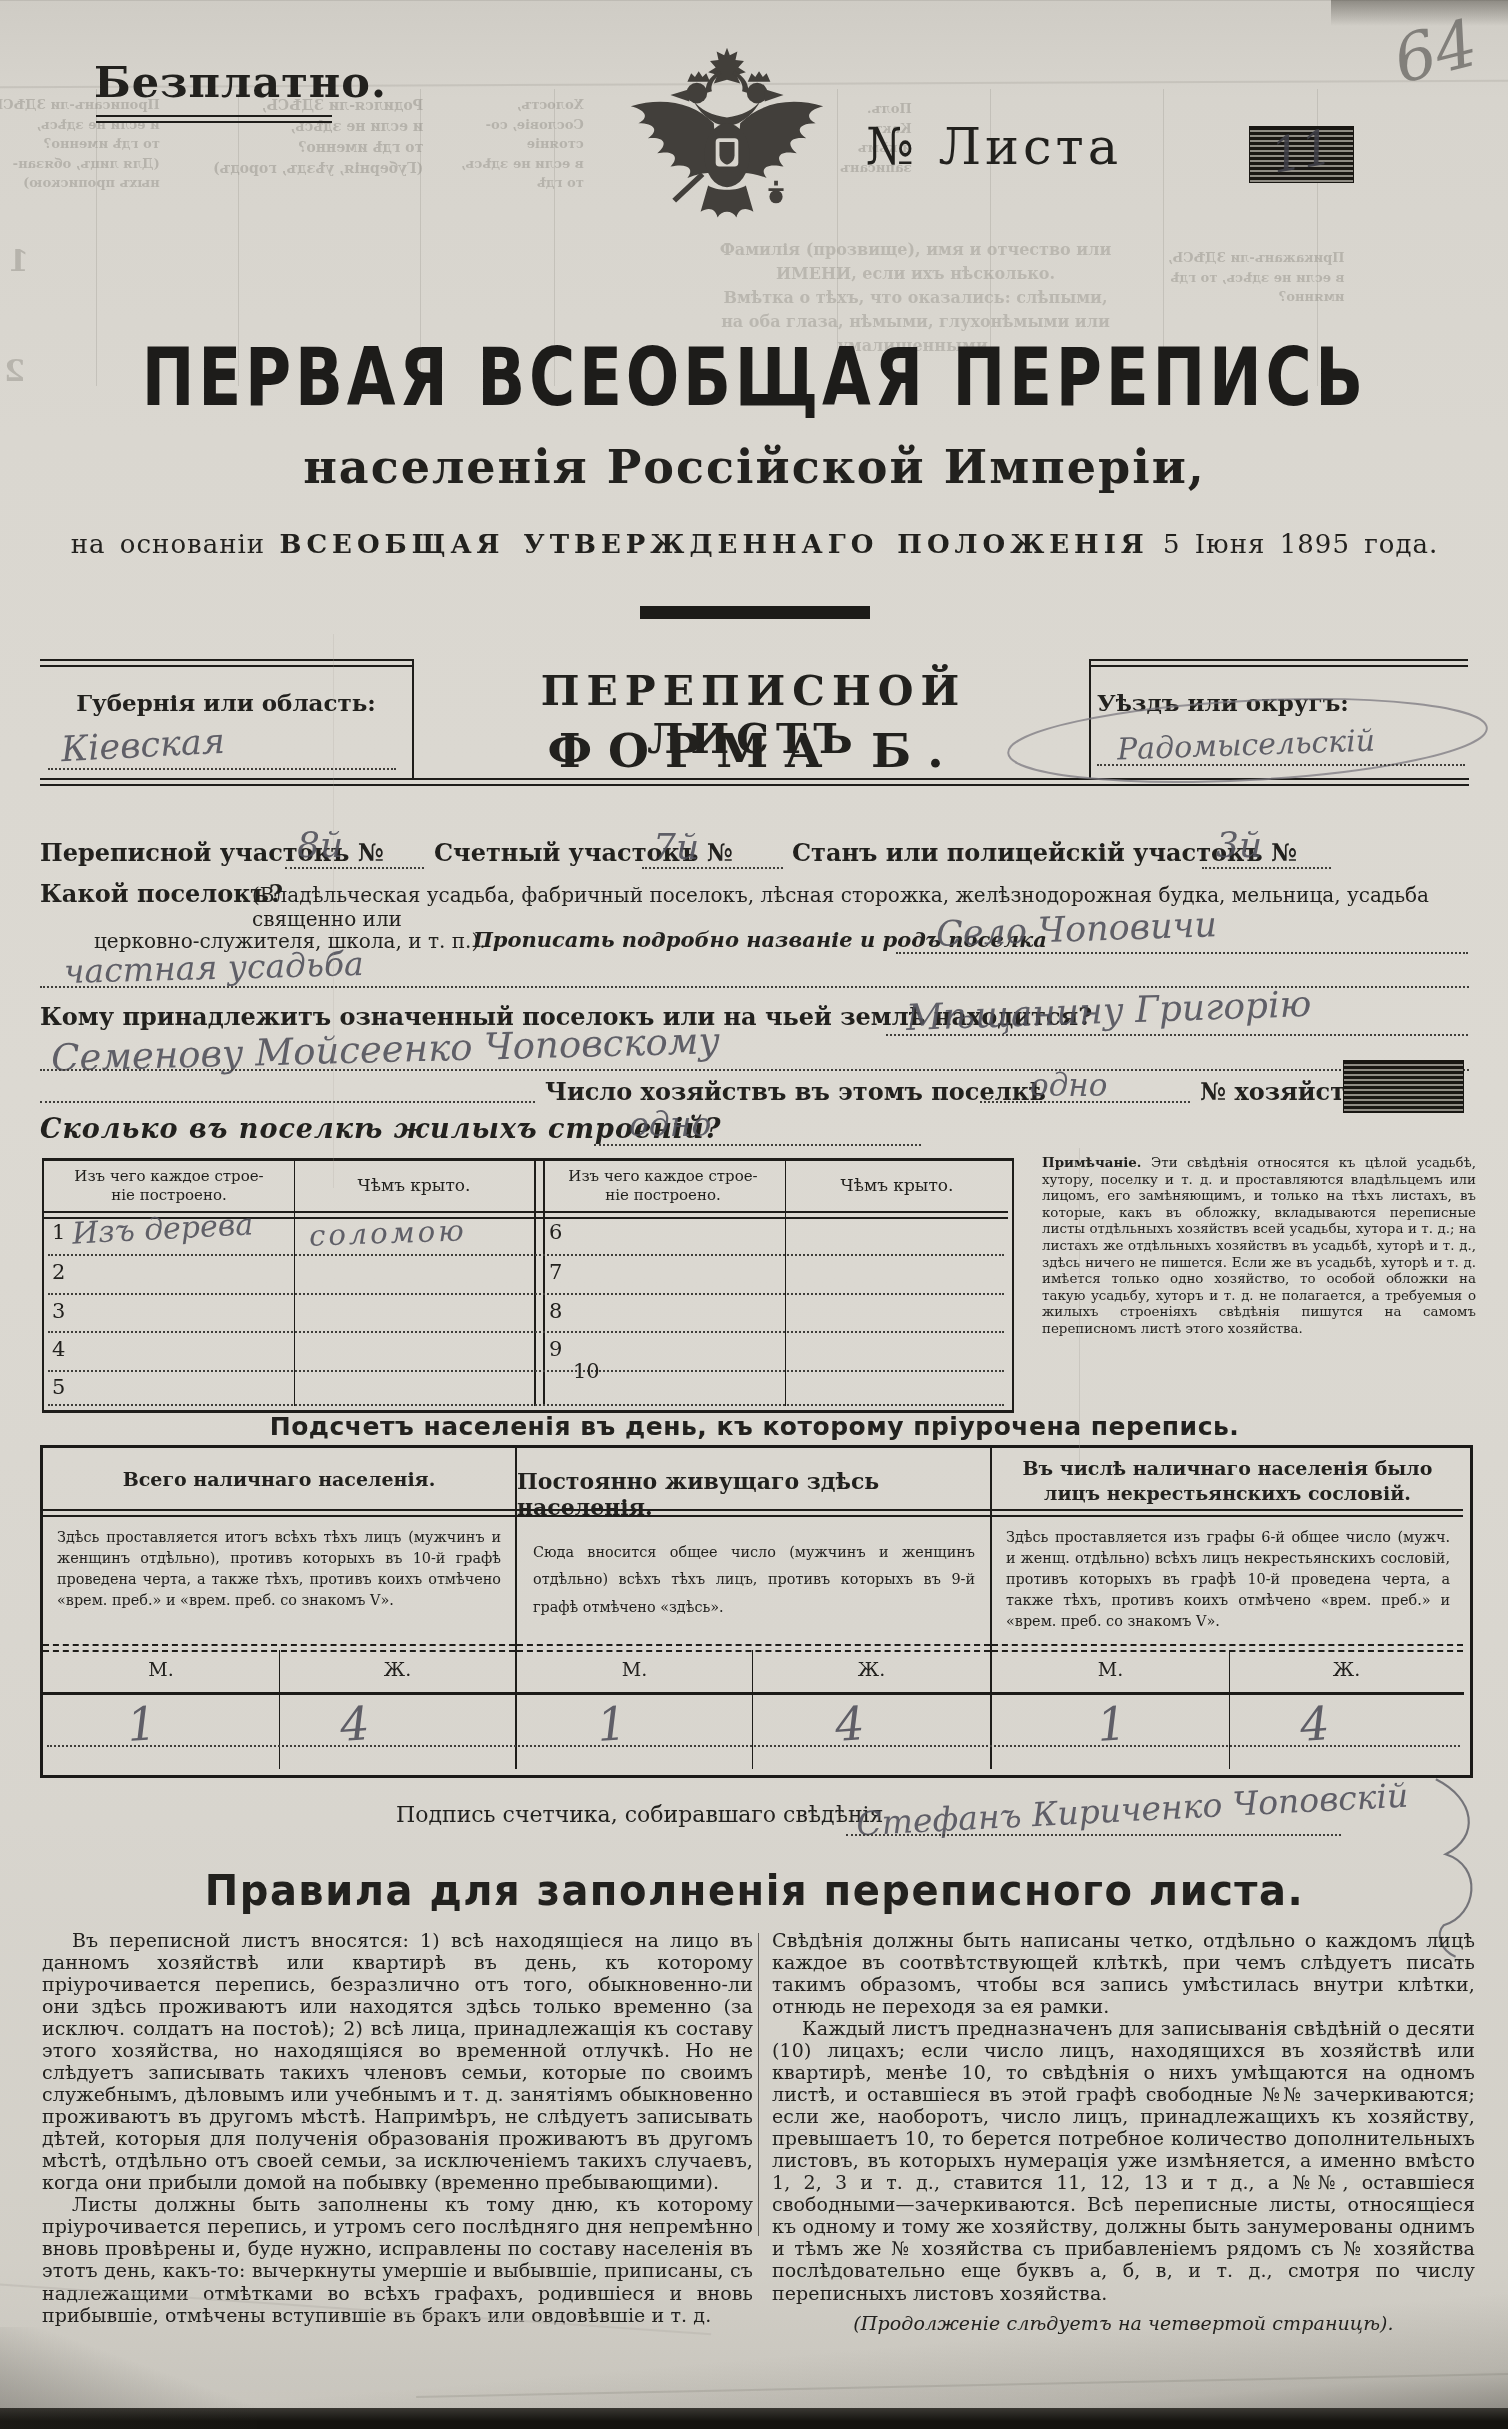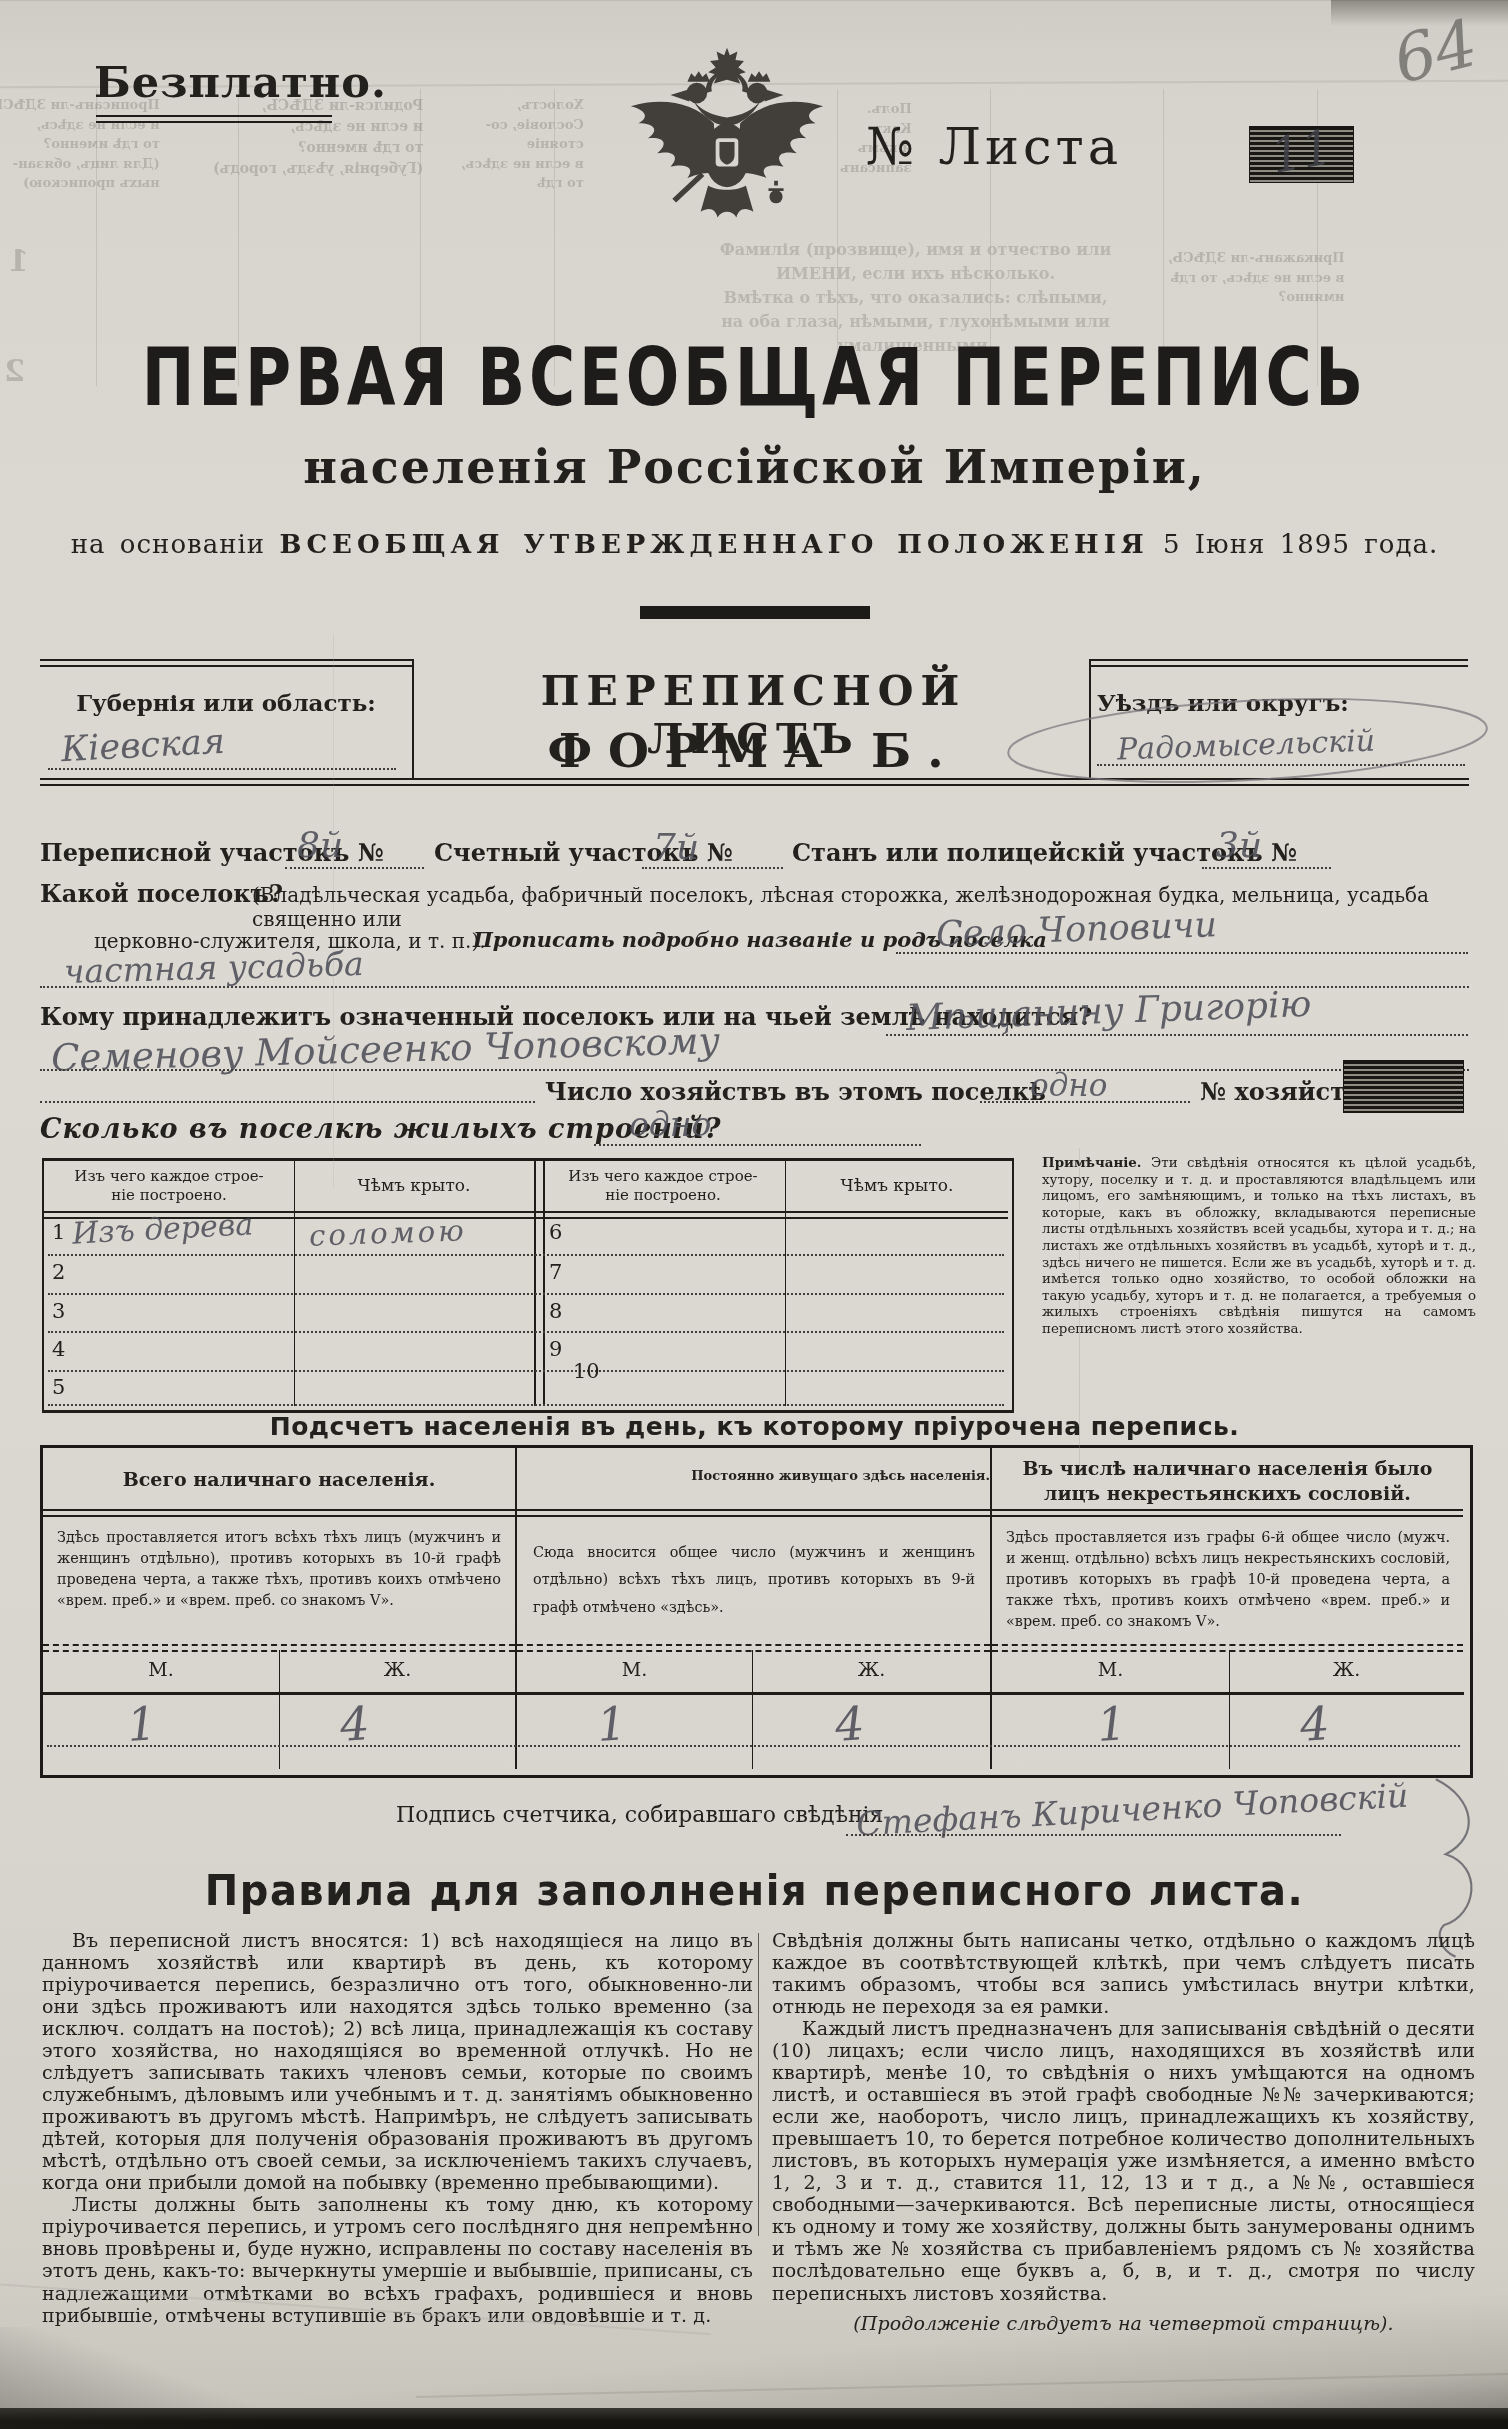--- a/index.html
+++ b/index.html
@@ -235,21 +235,21 @@
     <span>Эти свѣдѣнія относятся къ цѣлой усадьбѣ, хутору, поселку и т. д. и проставляются владѣльцемъ или лицомъ, его замѣняющимъ, и только на тѣхъ листахъ, въ которые, какъ въ обложку, вкладываются переписные листы отдѣльныхъ хозяйствъ всей усадьбы, хутора и т. д.; на листахъ же отдѣльныхъ хозяйствъ въ усадьбѣ, хуторѣ и т. д., здѣсь ничего не пишется. Если же въ усадьбѣ, хуторѣ и т. д. имѣется только одно хозяйство, то особой обложки на такую усадьбу, хуторъ и т. д. не полагается, а требуемыя о жилыхъ строеніяхъ свѣдѣнія пишутся на самомъ переписномъ листѣ этого хозяйства.</span>
   </div>
 
   <div class="abs sans" style="left:0;top:1412px;width:1509px;text-align:center;font-size:25px;font-weight:bold;letter-spacing:0.5px;">Подсчетъ населенія въ день, къ которому пріурочена перепись.</div>
 
   <div class="abs" style="left:40px;top:1445px;width:1427px;height:327px;border:3px solid #1b1a18;">
     <div class="vline" style="left:472px;top:0;height:321px;"></div>
     <div class="vline" style="left:947px;top:0;height:321px;"></div>
 
     <div class="abs serif lbl" style="left:0;top:20px;width:472px;text-align:center;font-size:19px;">Всего наличнаго населенія.</div>
-    <div class="abs serif lbl" style="left:474px;top:20px;width:473px;text-align:right;font-size:13px;">Постоянно живущаго здѣсь населенія.</div>
+    <div class="abs serif lbl" style="left:474px;top:20px;width:473px;text-align:left;font-size:22px;">Постоянно живущаго здѣсь населенія.</div>
     <div class="abs serif lbl" style="left:949px;top:8px;width:471px;text-align:center;font-size:19px;line-height:1.3;padding:0 16px;box-sizing:border-box;">Въ числѣ наличнаго населенія было лицъ некрестьянскихъ сословій.</div>
 
     <div class="dbl" style="left:0;top:61px;width:472px;"></div>
     <div class="dbl" style="left:474px;top:61px;width:473px;"></div>
     <div class="dbl" style="left:949px;top:61px;width:471px;"></div>
 
     <div class="abs serif just" style="left:14px;top:79px;width:444px;font-size:14.4px;line-height:1.45;">Здѣсь проставляется итогъ всѣхъ тѣхъ лицъ (мужчинъ и женщинъ отдѣльно), противъ которыхъ въ 10-й графѣ проведена черта, а также тѣхъ, противъ коихъ отмѣчено «врем. преб.» и «врем. преб. со знакомъ V».</div>
     <div class="abs serif" style="left:490px;top:91px;width:442px;font-size:14.4px;line-height:1.9;text-align:justify;">Сюда вносится общее число (мужчинъ и женщинъ отдѣльно) всѣхъ тѣхъ лицъ, противъ которыхъ въ 9-й графѣ отмѣчено «здѣсь».</div>
     <div class="abs serif just" style="left:963px;top:79px;width:444px;font-size:14.4px;line-height:1.45;">Здѣсь проставляется изъ графы 6-й общее число (мужч. и женщ. отдѣльно) всѣхъ лицъ некрестьянскихъ сословій, противъ которыхъ въ графѣ 10-й проведена черта, а также тѣхъ, противъ коихъ отмѣчено «врем. преб.» и «врем. преб. со знакомъ V».</div>
 

